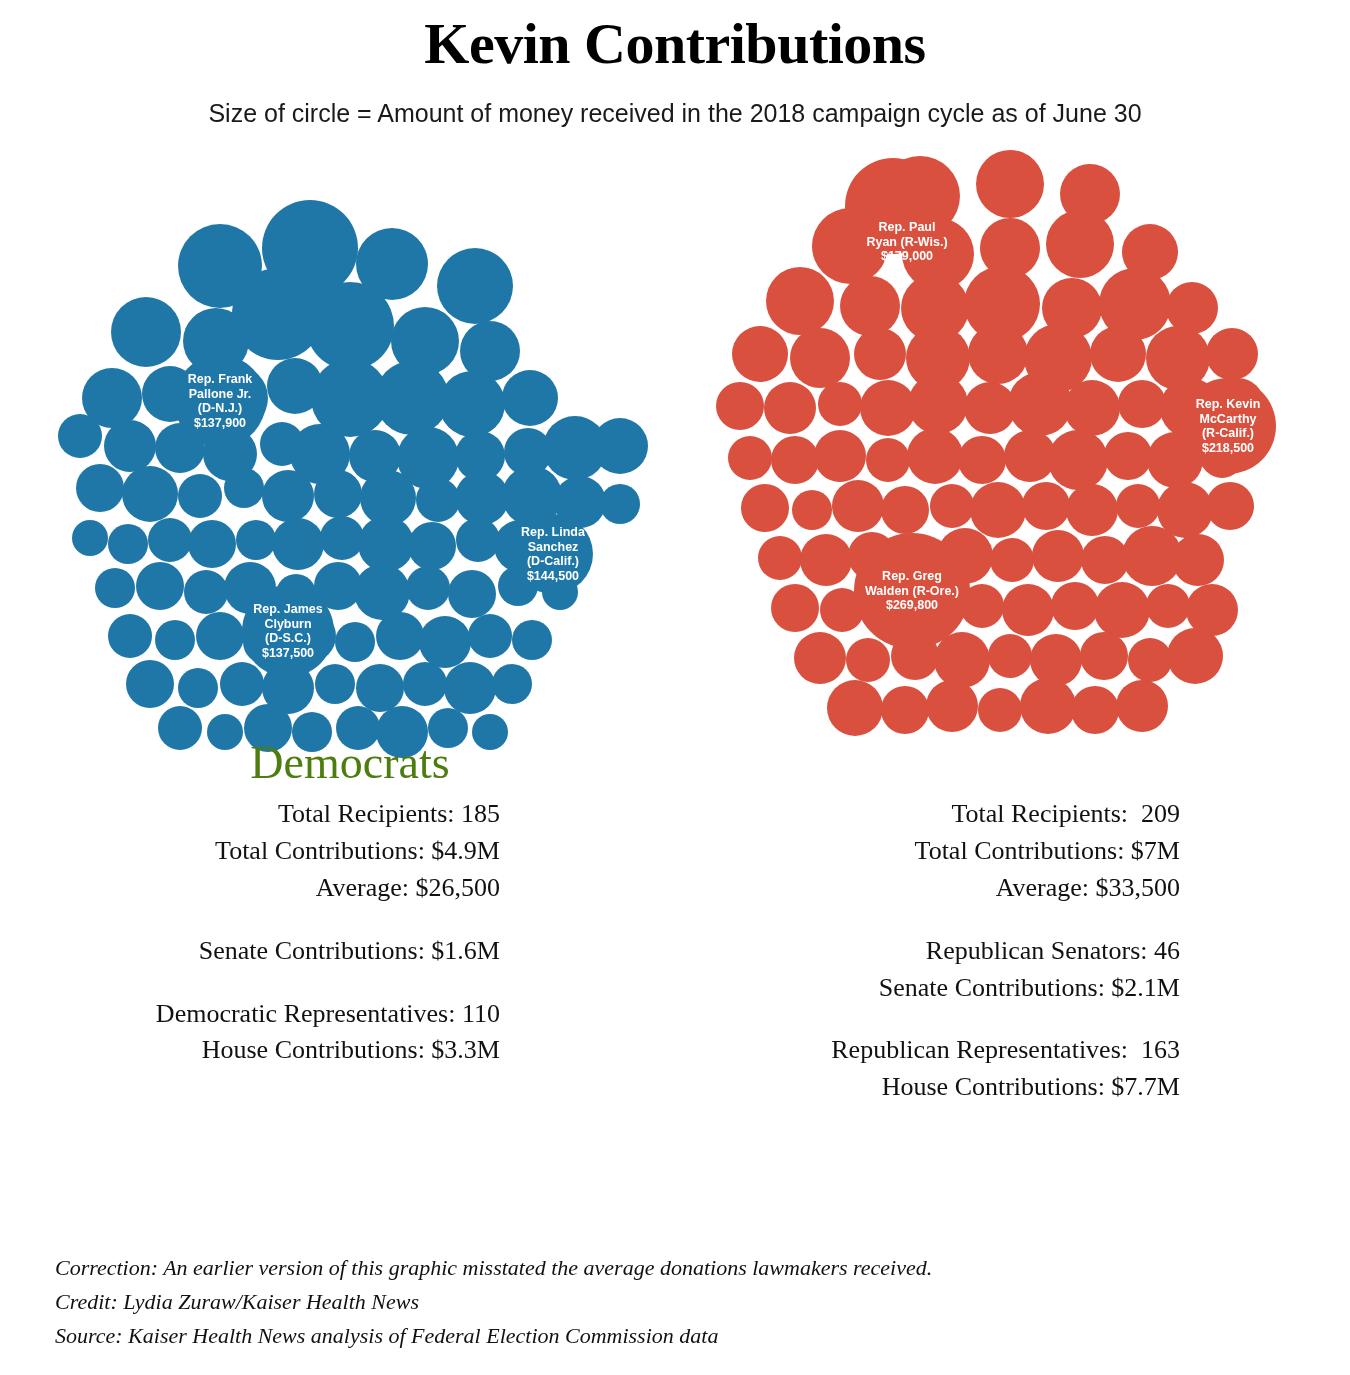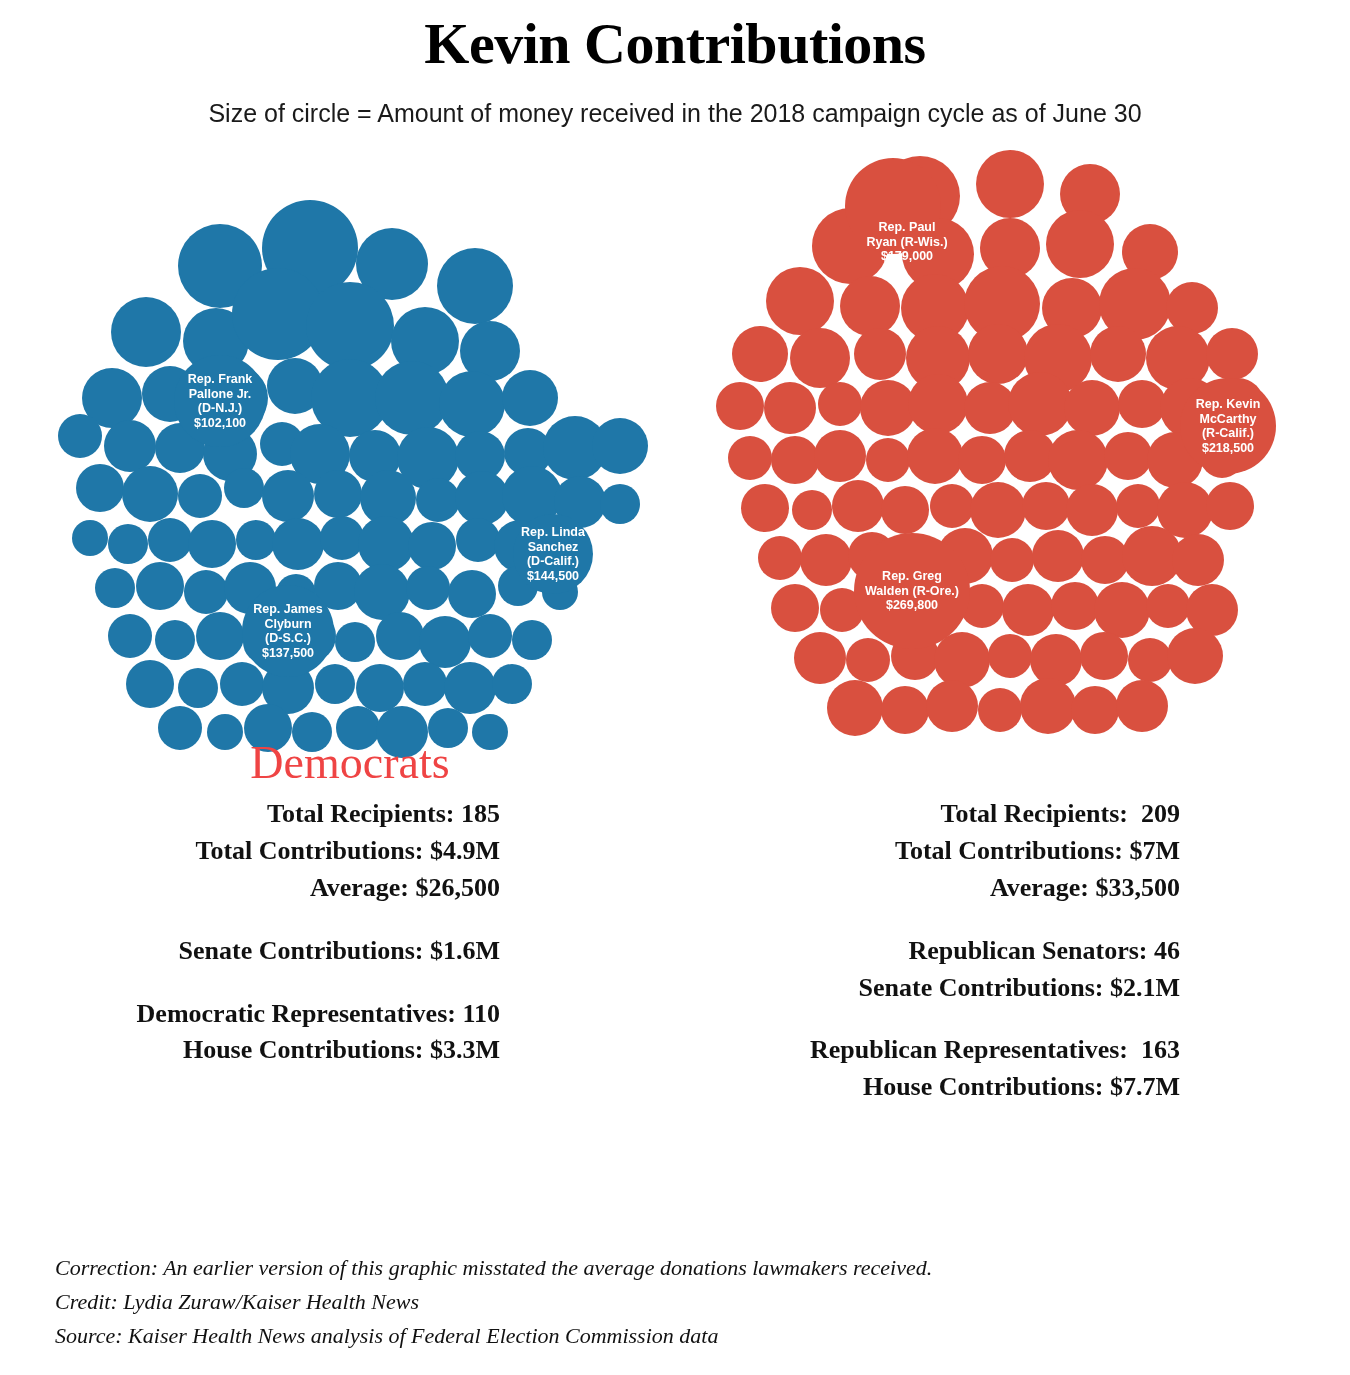--- a/index.html
+++ b/index.html
@@ -62,36 +62,35 @@
     transform: translate(-50%, -50%);
     pointer-events: none;
     white-space: pre-line;
   }
   .party-heading {
     position: absolute;
     width: 660px;
     text-align: center;
     font-family: "Liberation Serif", serif;
     font-size: 46px;
-    color: #ef4444;
+    color: #4d7c0f;
   }
   #stats {
     position: relative;
     width: 1350px;
     height: 300px;
   }
   .stats-col {
     position: absolute;
     top: 0;
     width: 500px;
     font-family: "Liberation Serif", serif;
     font-size: 26px;
     line-height: 1.42;
     text-align: right;
-    font-weight: bold;
   }
   #dem-stats { left: 0px; }
   #rep-stats { left: 680px; }
   .stat-block { margin-bottom: 26px; }
   .stat-line { white-space: pre; }
   #footnotes {
     position: absolute;
     left: 55px;
     bottom: 22px;
     font-family: "Liberation Serif", serif;
@@ -201,21 +200,21 @@
       <div class="bubble dem" style="left: 224px; top: 568px; width: 48px; height: 48px;"></div>
       <div class="bubble dem" style="left: 272px; top: 576px; width: 40px; height: 40px;"></div>
       <div class="bubble dem" style="left: 316px; top: 570px; width: 44px; height: 44px;"></div>
       <div class="bubble dem" style="left: 356px; top: 570px; width: 52px; height: 52px;"></div>
       <div class="bubble dem" style="left: 408px; top: 572px; width: 40px; height: 40px;"></div>
       <div class="bubble dem" style="left: 452px; top: 578px; width: 36px; height: 36px;"></div>
       <div class="bubble dem" style="left: 154px; top: 219px; width: 92px; height: 92px;"></div>
       <div class="bubble-label" style="left: 200px; top: 265px; width: 105.8px;">Rep. Frank
 Pallone Jr.
 (D-N.J.)
-$102,100</div>
+$137,900</div>
       <div class="bubble dem" style="left: 493px; top: 378px; width: 80px; height: 80px;"></div>
       <div class="bubble-label" style="left: 533px; top: 418px; width: 92px;">Rep. Linda
 Sanchez
 (D-Calif.)
 $144,500</div>
       <div class="bubble dem" style="left: 222px; top: 449px; width: 92px; height: 92px;"></div>
       <div class="bubble-label" style="left: 268px; top: 495px; width: 105.8px;">Rep. James
 Clyburn
 (D-S.C.)
 $137,500</div>

